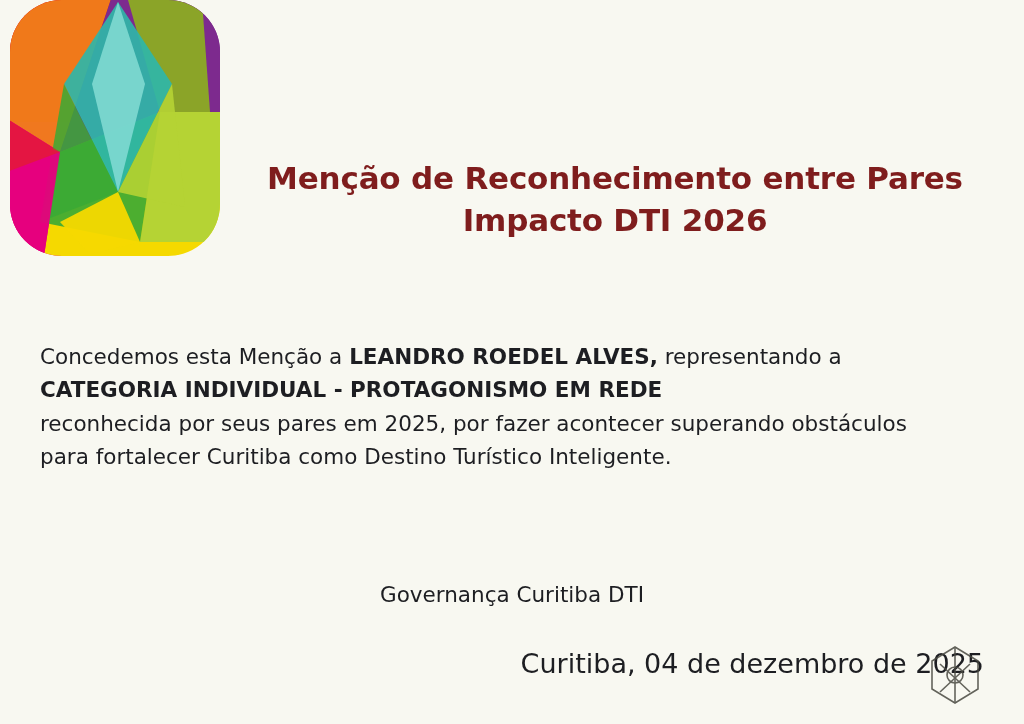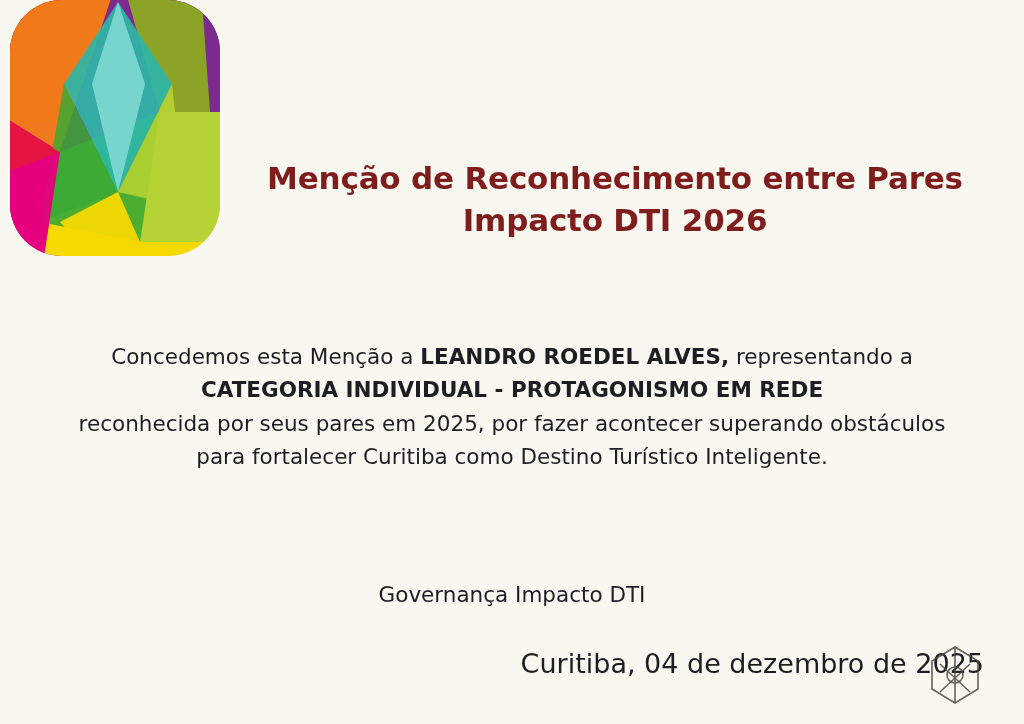--- a/index.html
+++ b/index.html
@@ -46,21 +46,20 @@
     line-height: 1.35;
     letter-spacing: -0.2px;
   }
 
   
   .body-block {
     position: absolute;
     left: 40px;
     top: 340px;
     width: 944px;
-    text-align: center;
     color: #1d1e22;
     font-size: 21.5px;
     line-height: 1.55;
   }
   .body-block .line {
     white-space: nowrap;
   }
   .body-block b {
     font-weight: bold;
   }
@@ -143,21 +142,21 @@
     <div class="line">
       <span>Concedemos esta Menção a </span><b>LEANDRO ROEDEL ALVES,</b><span> representando a</span>
     </div>
     <div class="line">
       <b>CATEGORIA INDIVIDUAL - PROTAGONISMO EM REDE</b>
     </div>
     <div class="line">reconhecida por seus pares em 2025, por fazer acontecer superando obstáculos</div>
     <div class="line">para fortalecer Curitiba como Destino Turístico Inteligente.</div>
   </div>
 
-  <div class="sign-block">Governança Impacto DTI</div>
+  <div class="sign-block">Governança Curitiba DTI</div>
 
   <div class="place-date">Curitiba, 04 de dezembro de 2025</div>
 
   <div class="seal">
     <svg width="54" height="62" viewBox="0 0 54 62" xmlns="http://www.w3.org/2000/svg">
       <g fill="none" stroke="#4a4a42" stroke-width="1.6">
         <path d="M27,3 L50,17 L50,45 L27,59 L4,45 L4,17 Z"></path>
         <path d="M27,3 L27,59"></path>
         <path d="M12,20 L42,48"></path>
         <path d="M42,20 L12,48"></path>

